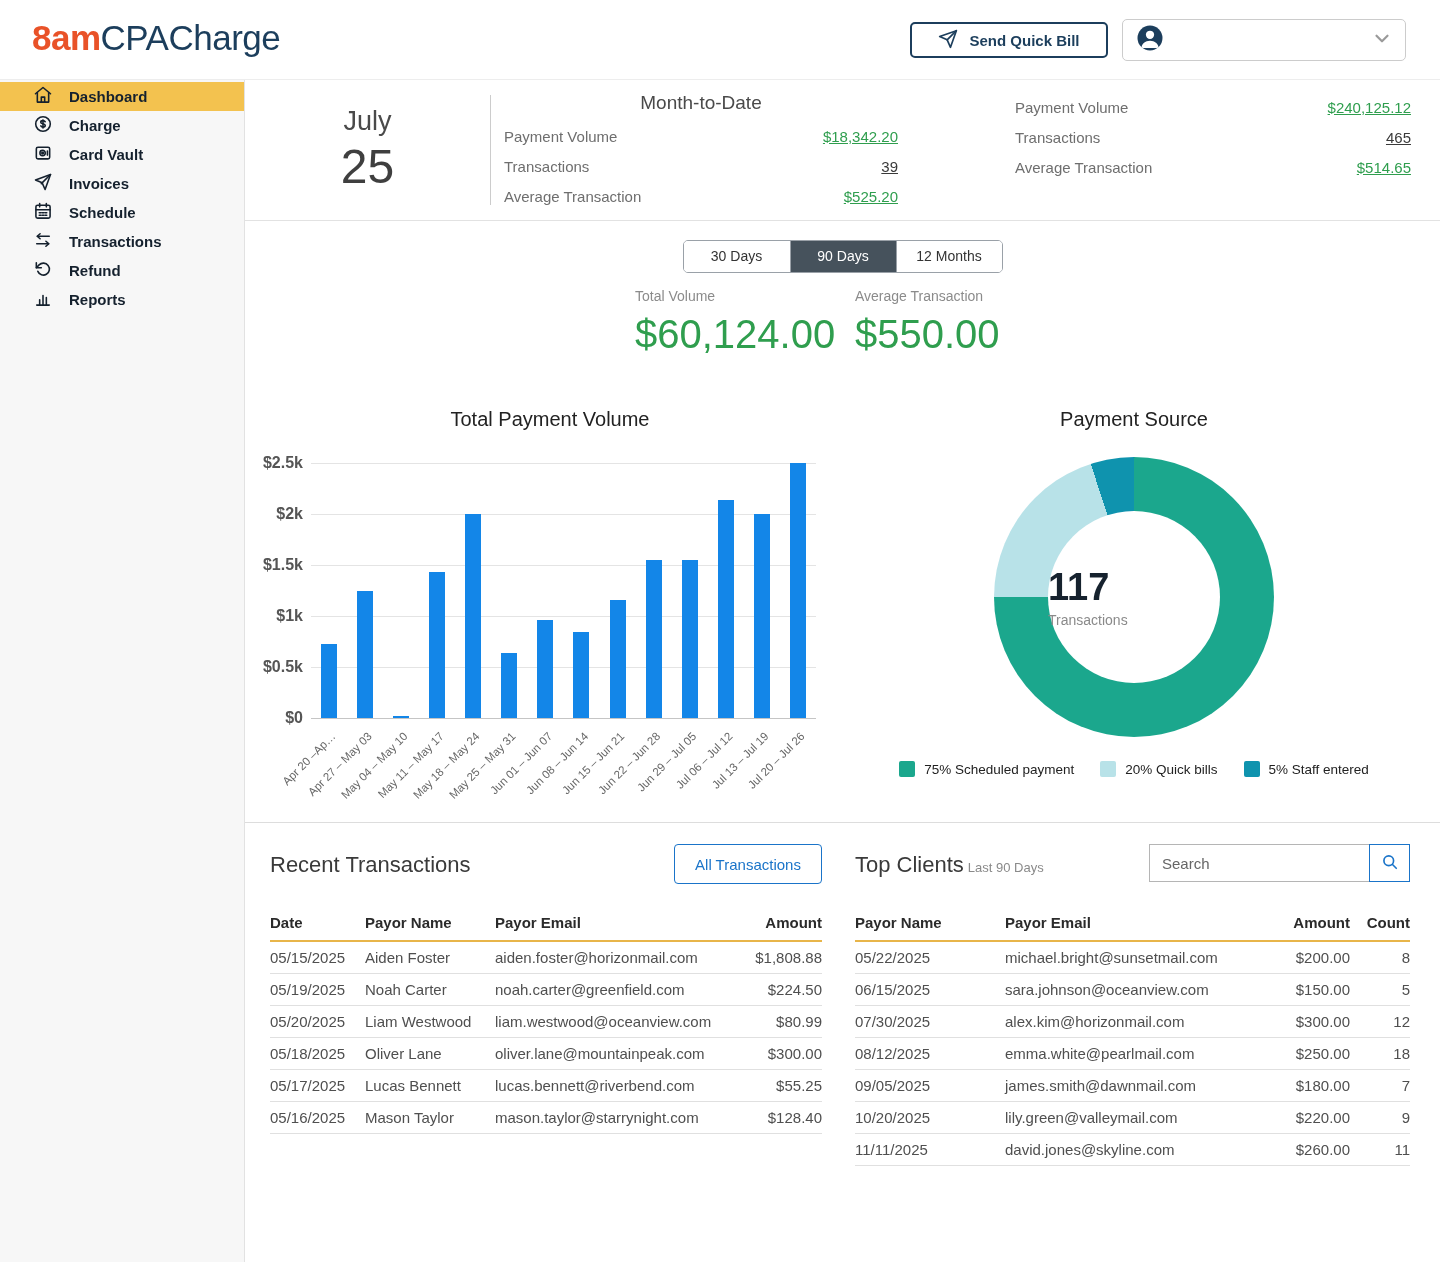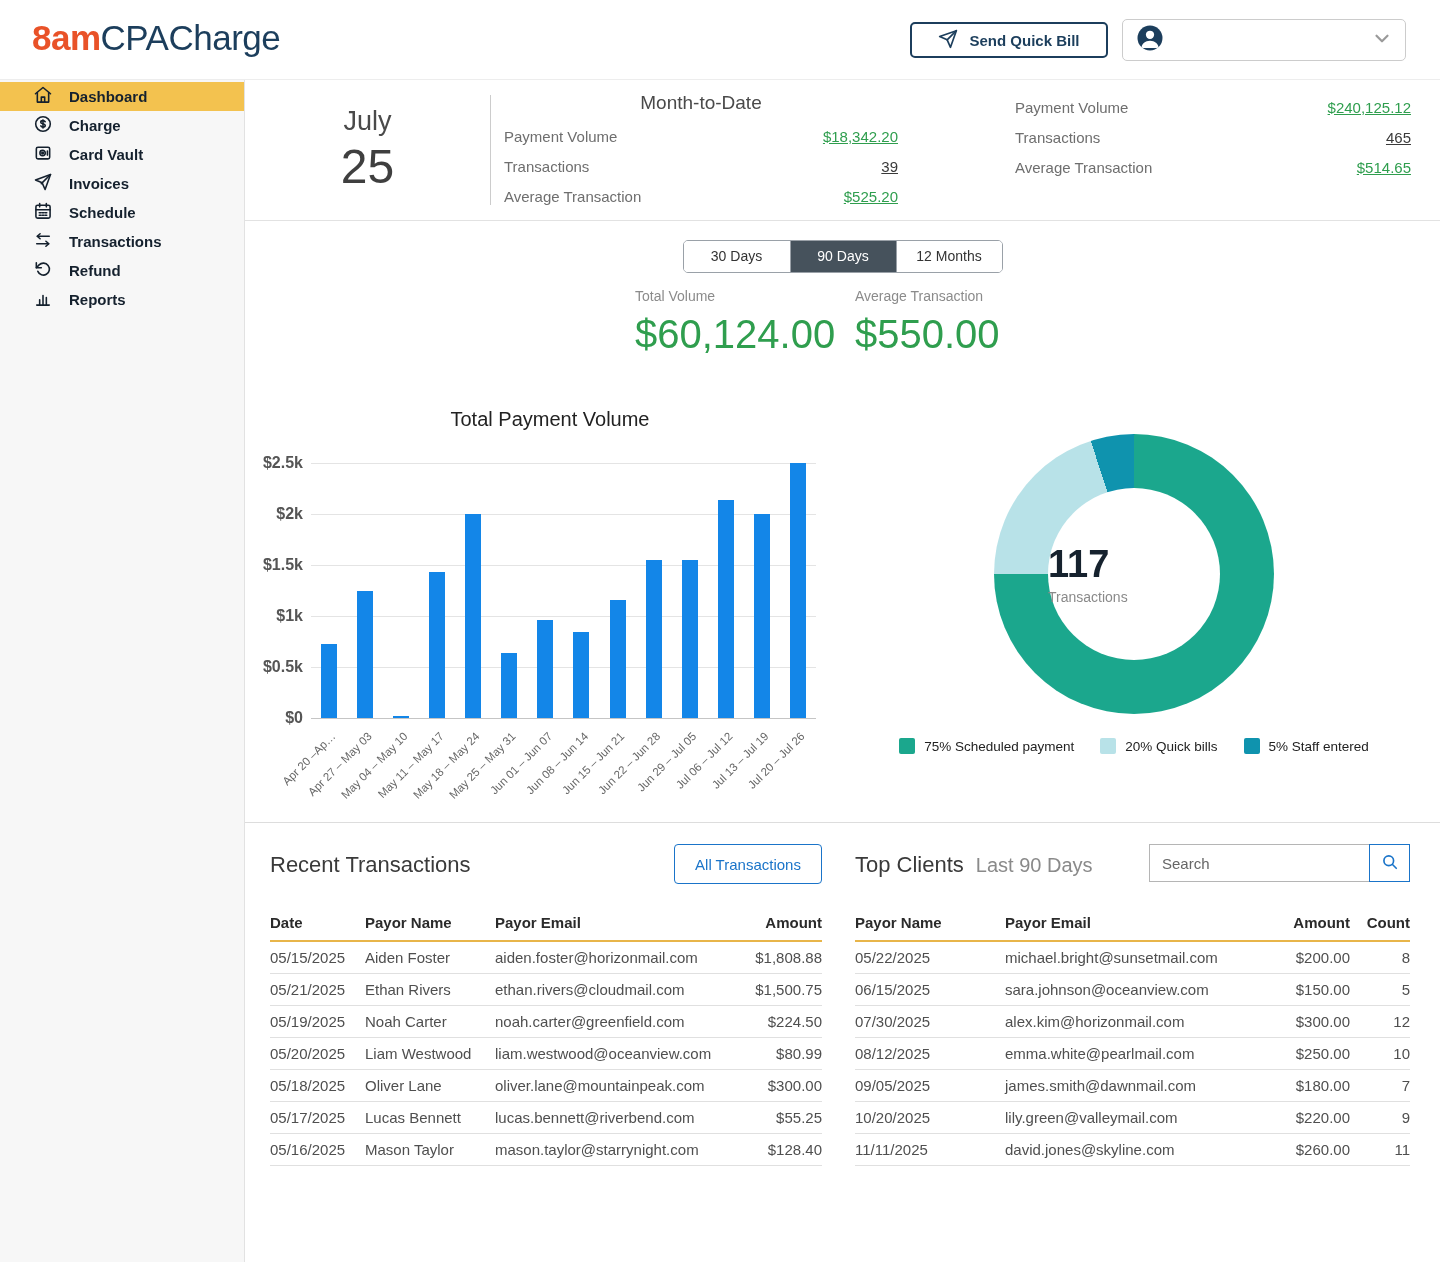--- a/index.html
+++ b/index.html
@@ -78,21 +78,21 @@
 
   .section-divider { position:absolute; top:742px; left:0; width:1195px; height:1px; background:#ddd; }
 
   
   .tables { position:absolute; top:760px; left:0; width:1195px; }
   .tbl-col { position:absolute; top:0; }
   .tbl-left { left:25px; width:552px; }
   .tbl-right { left:610px; width:555px; }
   .tbl-head { position:relative; height:52px; }
   .tbl-title { font-size:22px; color:#3a3a3a; padding-top:12px; display:inline-block; }
-  .tbl-sub { font-size:20px; color:#8a8a8a; margin-left:12px; }
+  .tbl-sub { font-size:13px; color:#8a8a8a; margin-left:4px; }
   .all-tx-btn { position:absolute; right:0; top:4px; width:148px; height:40px; background:#fff; border:1px solid #1a74c9;
     border-radius:4px; color:#1a74c9; font-size:15px; cursor:pointer; font-family:"Liberation Sans", sans-serif; }
   .search-wrap { position:absolute; right:0; top:4px; display:flex; }
   .search-input { width:220px; height:38px; border:1px solid #b5b5b5; border-right:none; padding:0 12px; font-size:15px;
     color:#444; outline:none; font-family:"Liberation Sans", sans-serif; }
   .search-input::placeholder { color:#666; }
   .search-btn { width:41px; height:38px; background:#fff; border:1px solid #1a74c9; cursor:pointer;
     display:flex; align-items:center; justify-content:center; }
   table { width:100%; border-collapse:collapse; margin-top:14px; }
   thead th { text-align:left; font-size:15px; font-weight:700; color:#2b2b2b; padding:8px 0 9px 0; border-bottom:2px solid #e8b54a; }
@@ -337,20 +337,21 @@
             <div class="xl" style="left: 450.893px;">
               <span>Jul 13 – Jul 19</span>
             </div>
             <div class="xl" style="left: 486.964px;">
               <span>Jul 20 – Jul 26</span>
             </div>
           </div>
       </div>
 
       <div class="donut-block">
+        <div class="chart-title">Payment Source</div>
         <div class="donut" style="background: conic-gradient(rgb(27, 167, 141) 0deg, rgb(27, 167, 141) 270deg, rgb(184, 226, 232) 270deg, rgb(184, 226, 232) 342deg, rgb(15, 147, 174) 342deg, rgb(15, 147, 174) 360deg);">
           <div class="donut-hole">
             <div class="donut-num">117</div>
             <div class="donut-sub">Transactions</div>
           </div>
         </div>
         <div class="legend">
             <div class="legend-item">
               <span class="swatch" style="background: rgb(27, 167, 141);"></span>
               <span>75% Scheduled payment</span>
@@ -383,26 +384,20 @@
               <th>Payor Email</th>
               <th class="r" style="width:100px">Amount</th>
             </tr>
           </thead>
           <tbody id="rt-body">
               <tr>
                 <td>05/15/2025</td>
                 <td>Aiden Foster</td>
                 <td>aiden.foster@horizonmail.com</td>
                 <td class="r">$1,808.88</td>
-              </tr>
-              <tr>
-                <td>05/21/2025</td>
-                <td>Ethan Rivers</td>
-                <td>ethan.rivers@cloudmail.com</td>
-                <td class="r">$1,500.75</td>
               </tr>
               <tr>
                 <td>05/19/2025</td>
                 <td>Noah Carter</td>
                 <td>noah.carter@greenfield.com</td>
                 <td class="r">$224.50</td>
               </tr>
               <tr>
                 <td>05/20/2025</td>
                 <td>Liam Westwood</td>
@@ -469,21 +464,21 @@
               <tr>
                 <td>07/30/2025</td>
                 <td>alex.kim@horizonmail.com</td>
                 <td class="r">$300.00</td>
                 <td class="r">12</td>
               </tr>
               <tr>
                 <td>08/12/2025</td>
                 <td>emma.white@pearlmail.com</td>
                 <td class="r">$250.00</td>
-                <td class="r">10</td>
+                <td class="r">18</td>
               </tr>
               <tr>
                 <td>09/05/2025</td>
                 <td>james.smith@dawnmail.com</td>
                 <td class="r">$180.00</td>
                 <td class="r">7</td>
               </tr>
               <tr>
                 <td>10/20/2025</td>
                 <td>lily.green@valleymail.com</td>

